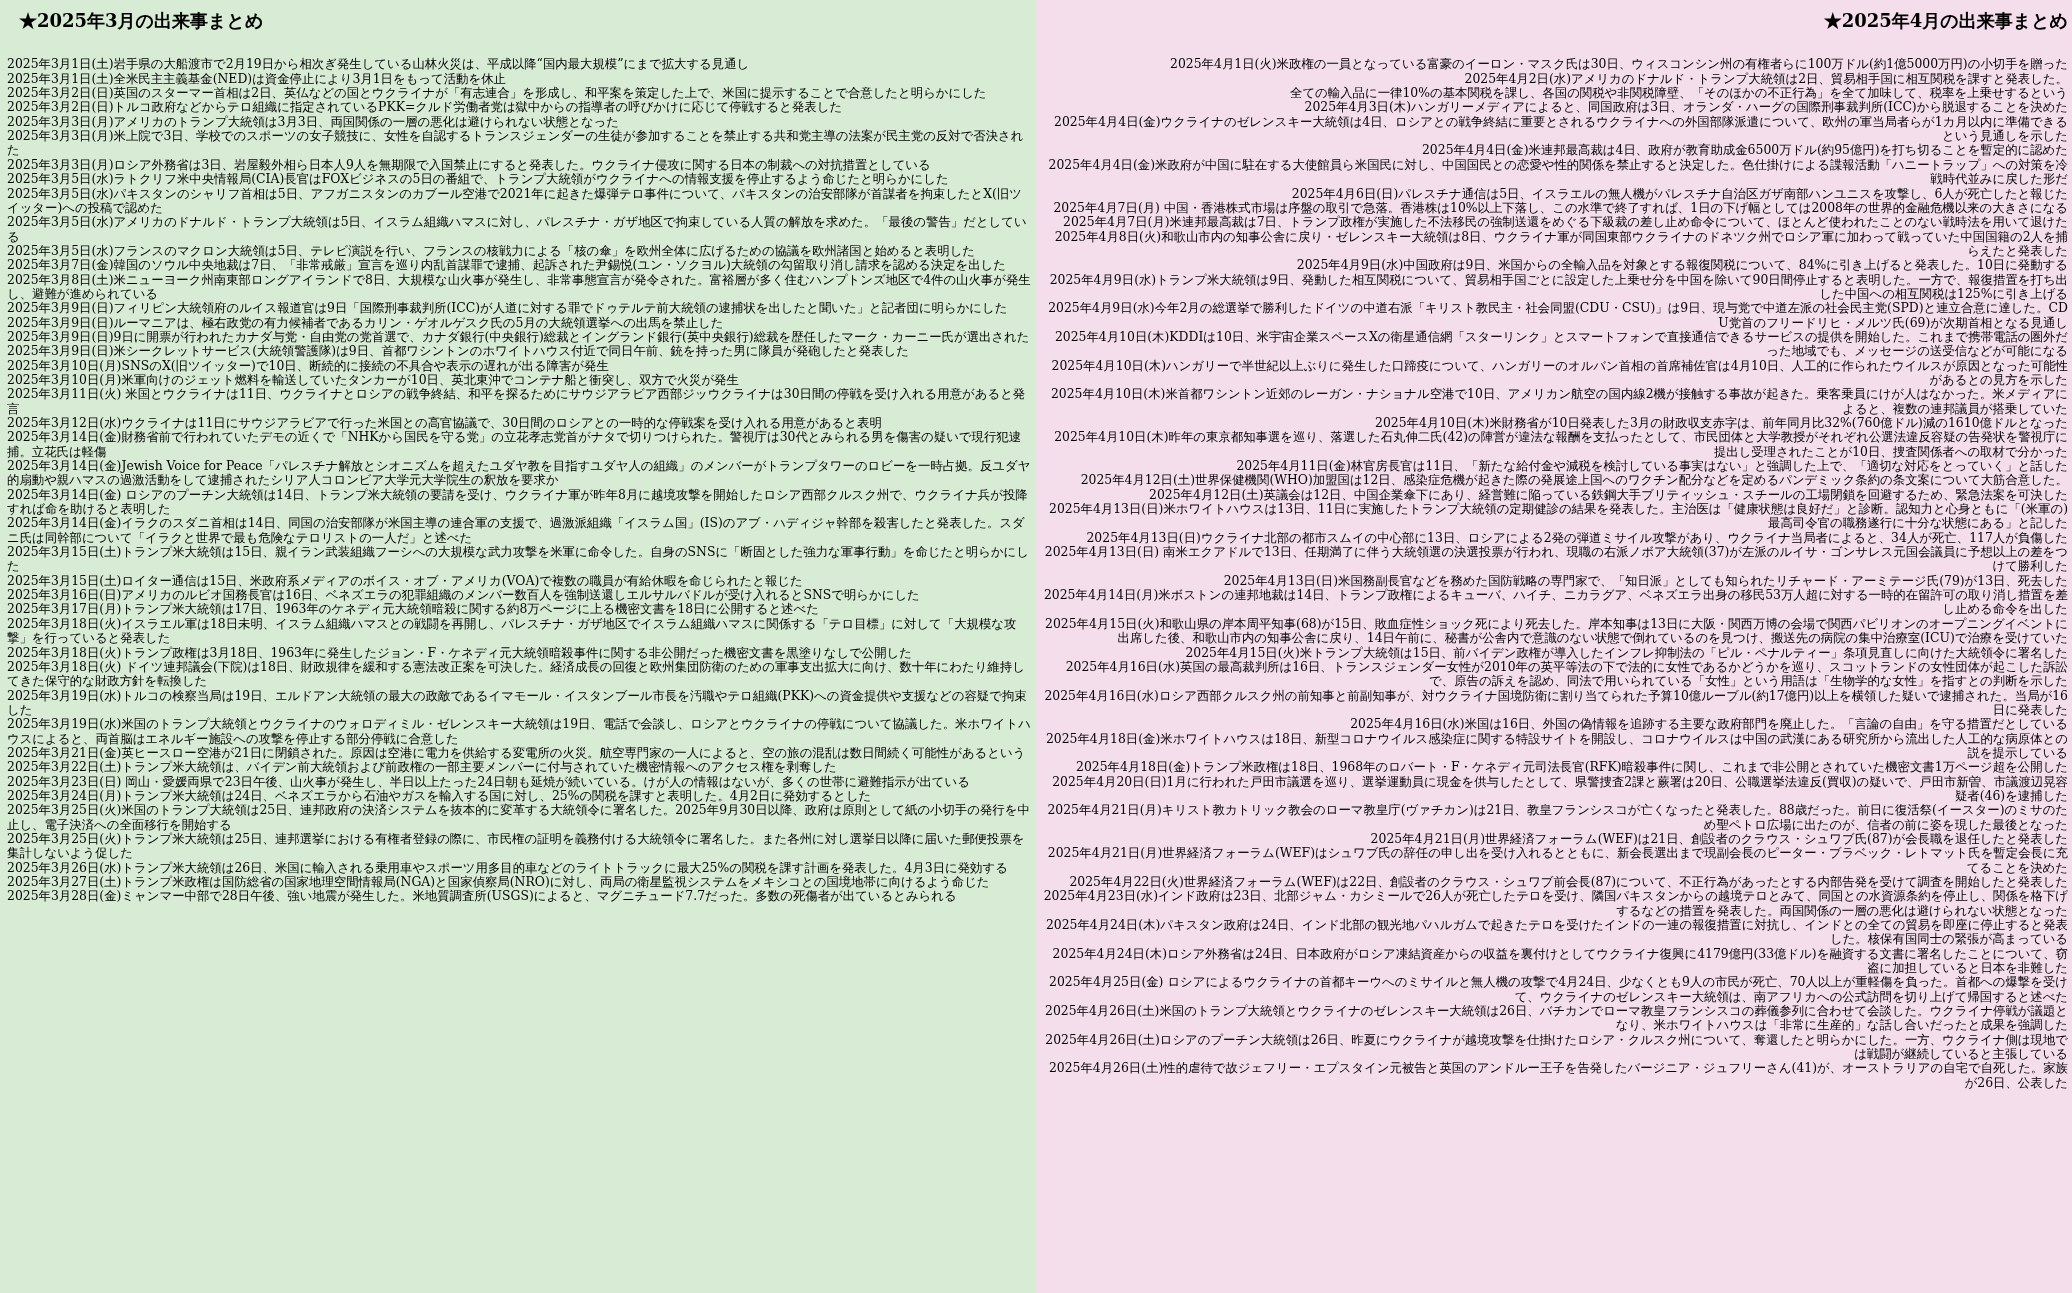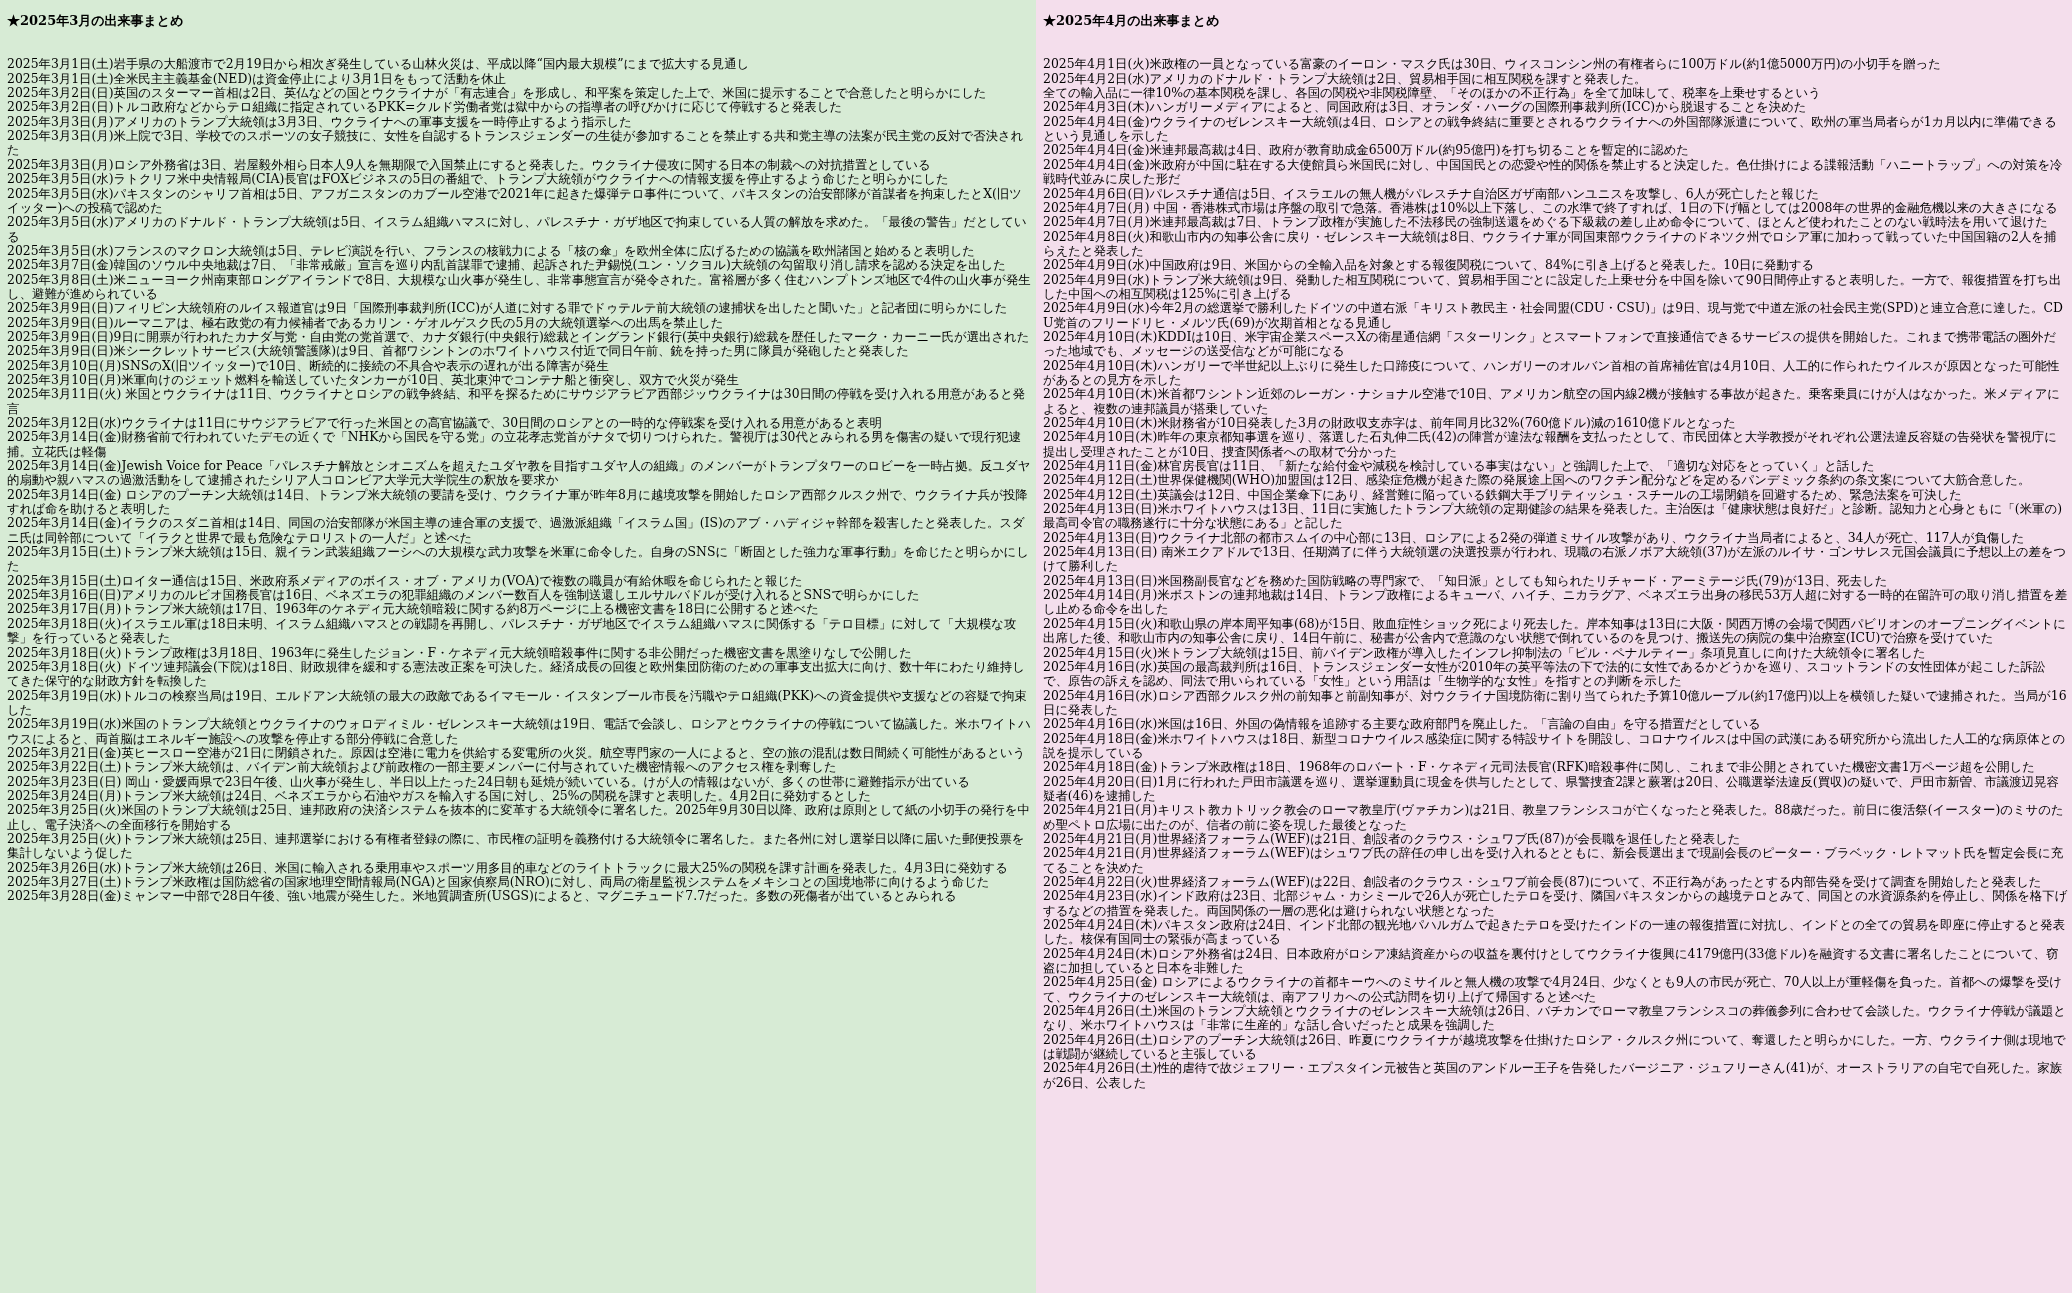--- a/index.html
+++ b/index.html
@@ -16,24 +16,24 @@
     color: #000000;
   }
   .column {
     width: 1036px;
     height: 1293px;
     box-sizing: border-box;
     padding: 8px 4px 8px 7px;
     overflow: hidden;
   }
   .col-title {
-    font-size: 13px;
+    font-size: 18px;
     font-weight: bold;
     line-height: 14.4px;
-    margin: 6px 0 29px 0;
+    margin: 6px 0 29px 12px;
   }
   .events p {
     margin: 0;
     font-size: 12.4px;
     line-height: 14.35px;
     letter-spacing: 0px;
     word-break: break-all;
   }
 </style>
 </head>
@@ -41,21 +41,21 @@
 
 <div class="page">
 
   <div class="column" style="background-color: rgb(215, 235, 213);">
     <div class="col-title">★2025年3月の出来事まとめ</div>
     <div class="events">
         <p>2025年3月1日(土)岩手県の大船渡市で2月19日から相次ぎ発生している山林火災は、平成以降“国内最大規模”にまで拡大する見通し</p>
         <p>2025年3月1日(土)全米民主主義基金(NED)は資金停止により3月1日をもって活動を休止</p>
         <p>2025年3月2日(日)英国のスターマー首相は2日、英仏などの国とウクライナが「有志連合」を形成し、和平案を策定した上で、米国に提示することで合意したと明らかにした</p>
         <p>2025年3月2日(日)トルコ政府などからテロ組織に指定されているPKK=クルド労働者党は獄中からの指導者の呼びかけに応じて停戦すると発表した</p>
-        <p>2025年3月3日(月)アメリカのトランプ大統領は3月3日、ウクライナへの軍事支援を一時停止するよう指示した</p>
+        <p>2025年3月3日(月)アメリカのトランプ大統領は3月3日、両国関係の一層の悪化は避けられない状態となった</p>
         <p>2025年3月3日(月)米上院で3日、学校でのスポーツの女子競技に、女性を自認するトランスジェンダーの生徒が参加することを禁止する共和党主導の法案が民主党の反対で否決された</p>
         <p>2025年3月3日(月)ロシア外務省は3日、岩屋毅外相ら日本人9人を無期限で入国禁止にすると発表した。ウクライナ侵攻に関する日本の制裁への対抗措置としている</p>
         <p>2025年3月5日(水)ラトクリフ米中央情報局(CIA)長官はFOXビジネスの5日の番組で、トランプ大統領がウクライナへの情報支援を停止するよう命じたと明らかにした</p>
         <p>2025年3月5日(水)パキスタンのシャリフ首相は5日、アフガニスタンのカブール空港で2021年に起きた爆弾テロ事件について、パキスタンの治安部隊が首謀者を拘束したとX(旧ツイッター)への投稿で認めた</p>
         <p>2025年3月5日(水)アメリカのドナルド・トランプ大統領は5日、イスラム組織ハマスに対し、パレスチナ・ガザ地区で拘束している人質の解放を求めた。「最後の警告」だとしている</p>
         <p>2025年3月5日(水)フランスのマクロン大統領は5日、テレビ演説を行い、フランスの核戦力による「核の傘」を欧州全体に広げるための協議を欧州諸国と始めると表明した</p>
         <p>2025年3月7日(金)韓国のソウル中央地裁は7日、「非常戒厳」宣言を巡り内乱首謀罪で逮捕、起訴された尹錫悦(ユン・ソクヨル)大統領の勾留取り消し請求を認める決定を出した</p>
         <p>2025年3月8日(土)米ニューヨーク州南東部ロングアイランドで8日、大規模な山火事が発生し、非常事態宣言が発令された。富裕層が多く住むハンプトンズ地区で4件の山火事が発生し、避難が進められている</p>
         <p>2025年3月9日(日)フィリピン大統領府のルイス報道官は9日「国際刑事裁判所(ICC)が人道に対する罪でドゥテルテ前大統領の逮捕状を出したと聞いた」と記者団に明らかにした</p>
         <p>2025年3月9日(日)ルーマニアは、極右政党の有力候補者であるカリン・ゲオルゲスク氏の5月の大統領選挙への出馬を禁止した</p>
@@ -83,21 +83,21 @@
         <p>2025年3月23日(日) 岡山・愛媛両県で23日午後、山火事が発生し、半日以上たった24日朝も延焼が続いている。けが人の情報はないが、多くの世帯に避難指示が出ている</p>
         <p>2025年3月24日(月)トランプ米大統領は24日、ベネズエラから石油やガスを輸入する国に対し、25%の関税を課すと表明した。4月2日に発効するとした</p>
         <p>2025年3月25日(火)米国のトランプ大統領は25日、連邦政府の決済システムを抜本的に変革する大統領令に署名した。2025年9月30日以降、政府は原則として紙の小切手の発行を中止し、電子決済への全面移行を開始する</p>
         <p>2025年3月25日(火)トランプ米大統領は25日、連邦選挙における有権者登録の際に、市民権の証明を義務付ける大統領令に署名した。また各州に対し選挙日以降に届いた郵便投票を集計しないよう促した</p>
         <p>2025年3月26日(水)トランプ米大統領は26日、米国に輸入される乗用車やスポーツ用多目的車などのライトトラックに最大25%の関税を課す計画を発表した。4月3日に発効する</p>
         <p>2025年3月27日(土)トランプ米政権は国防総省の国家地理空間情報局(NGA)と国家偵察局(NRO)に対し、両局の衛星監視システムをメキシコとの国境地帯に向けるよう命じた</p>
         <p>2025年3月28日(金)ミャンマー中部で28日午後、強い地震が発生した。米地質調査所(USGS)によると、マグニチュード7.7だった。多数の死傷者が出ているとみられる</p>
       </div>
   </div>
 
-  <div class="column" style="background-color: rgb(244, 222, 236);">
+  <div class="column" style="background-color: rgb(244, 222, 236); text-align: right;">
     <div class="col-title">★2025年4月の出来事まとめ</div>
     <div class="events">
         <p>2025年4月1日(火)米政権の一員となっている富豪のイーロン・マスク氏は30日、ウィスコンシン州の有権者らに100万ドル(約1億5000万円)の小切手を贈った</p>
         <p>2025年4月2日(水)アメリカのドナルド・トランプ大統領は2日、貿易相手国に相互関税を課すと発表した。</p>
         <p>全ての輸入品に一律10%の基本関税を課し、各国の関税や非関税障壁、「そのほかの不正行為」を全て加味して、税率を上乗せするという</p>
         <p>2025年4月3日(木)ハンガリーメディアによると、同国政府は3日、オランダ・ハーグの国際刑事裁判所(ICC)から脱退することを決めた</p>
         <p>2025年4月4日(金)ウクライナのゼレンスキー大統領は4日、ロシアとの戦争終結に重要とされるウクライナへの外国部隊派遣について、欧州の軍当局者らが1カ月以内に準備できるという見通しを示した</p>
         <p>2025年4月4日(金)米連邦最高裁は4日、政府が教育助成金6500万ドル(約95億円)を打ち切ることを暫定的に認めた</p>
         <p>2025年4月4日(金)米政府が中国に駐在する大使館員ら米国民に対し、中国国民との恋愛や性的関係を禁止すると決定した。色仕掛けによる諜報活動「ハニートラップ」への対策を冷戦時代並みに戻した形だ</p>
         <p>2025年4月6日(日)パレスチナ通信は5日、イスラエルの無人機がパレスチナ自治区ガザ南部ハンユニスを攻撃し、6人が死亡したと報じた</p>

